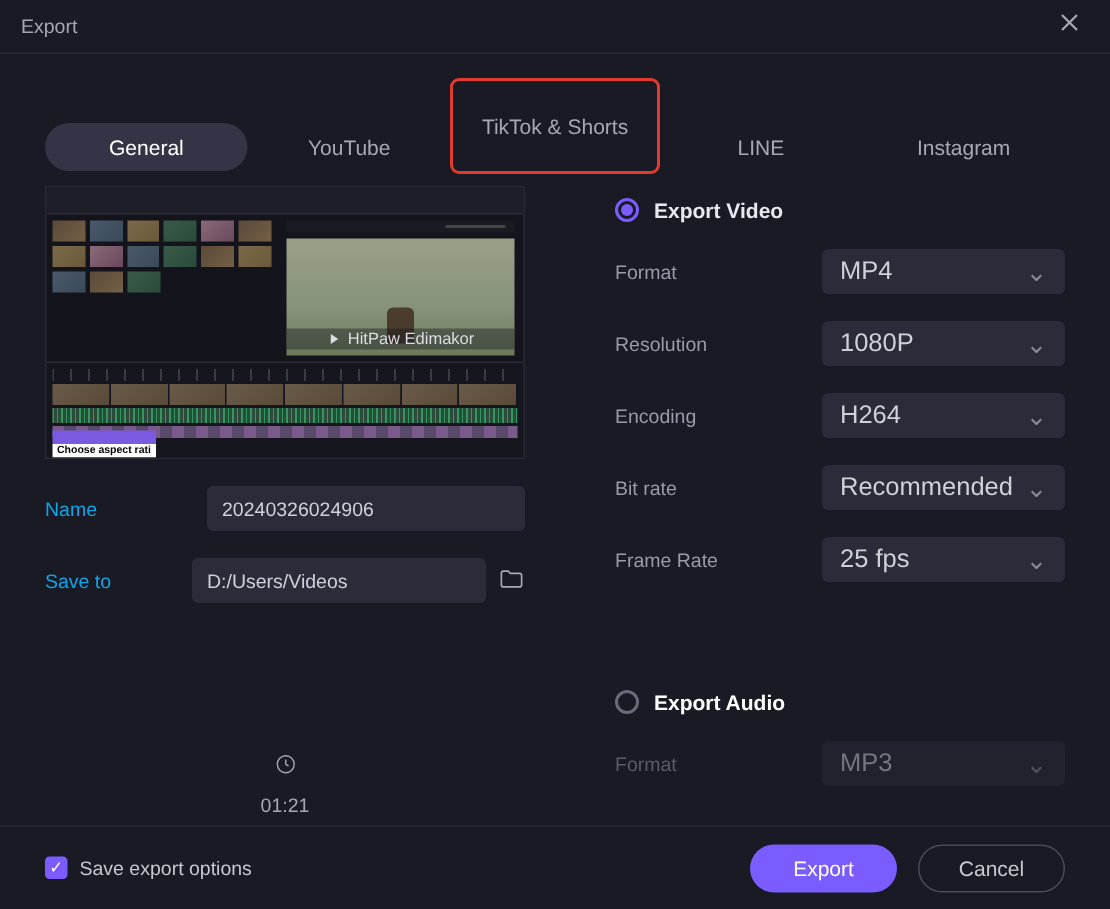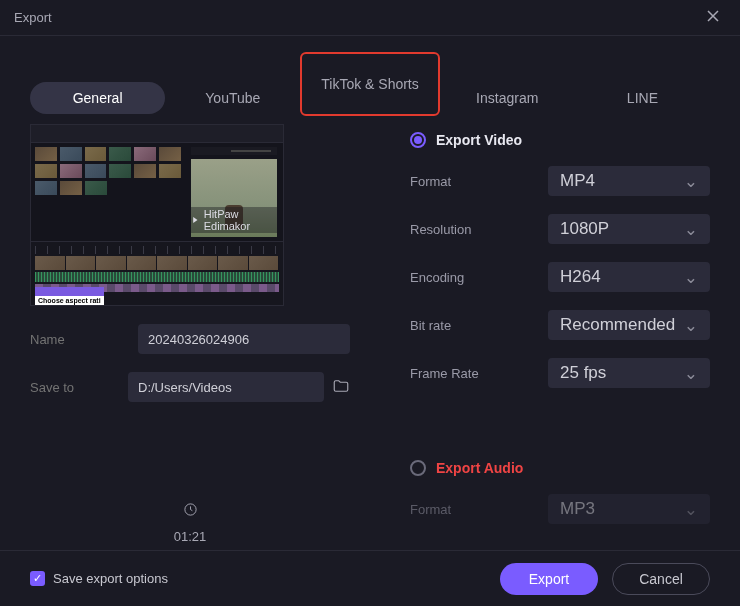--- a/index.html
+++ b/index.html
@@ -59,21 +59,21 @@
     width: 320px;
     flex-shrink: 0;
   }
   .right {
     flex: 1;
     padding-top: 8px;
   }
 
   
   .preview {
-    width: 254px;
+    width: 320px;
     height: 182px;
     background: #14141c;
     border: 1px solid #2a2a36;
     position: relative;
     overflow: hidden;
   }
   .pv-top {
     height: 18px;
     background: #1e1e28;
     border-bottom: 1px solid #2a2a36;
@@ -138,21 +138,21 @@
   .aspect-label {
     position:absolute; left:4px; bottom:2px;
     display:flex; flex-direction:column;
   }
   .aspect-tag { background:#7a5ae0; color:#fff; font-size:7px; padding:0 3px; line-height:9px; }
   .aspect-box { background:#fff; color:#000; font-size:7px; font-weight:600; padding:1px 3px; }
 
   .form-row {
     display:flex; align-items:center; margin-top: 18px;
   }
-  .form-row label { width: 108px; color:#737373; font-size:13px; }
+  .form-row label { width: 108px; color:#0ea5e9; font-size:13px; }
   .text-input {
     flex:1; height:30px; background:#2b2b3a; border:none; border-radius:4px;
     color:#d0d0d8; padding:0 10px; font-size:13px;
   }
   .folder-ic { margin-left:8px; cursor:pointer; color:#a8a8b4; }
 
   .stat-row { display:flex; align-items:center; gap:12px; color:#a8a8b4; font-size:13px; margin-top: 14px; flex-direction: column; }
   .stat-row svg { width:15px; height:15px; stroke:#a8a8b4; }
   .stats { margin-top: 100px; }
 
@@ -161,21 +161,21 @@
     display:flex; align-items:flex-end; gap:10px; margin-bottom: 18px;
     cursor:pointer;
   }
   .radio-dot {
     width:16px; height:16px; border-radius:50%; border:2px solid #6a6a7a;
     display:flex; align-items:center; justify-content:center;
   }
   .radio-dot.on { border-color:#7a5cff; }
   .radio-dot.on::after { content:''; width:8px; height:8px; border-radius:50%; background:#7a5cff; }
   .section-head .label { color:#e8e8f0; font-weight:600; font-size:14px; }
-  .section-head.dim .label { color:#ef4444; }
+  .section-head.dim .label { color:#ffffff; }
 
   .field {
     display:flex; align-items:center; margin-bottom: 18px;
   }
   .field .flabel { width:138px; color:#9a9aa8; font-size:13px; }
   .select {
     flex:1; height:30px; background:#2b2b3a; border-radius:4px;
     display:flex; align-items:center; justify-content:space-between;
     padding:0 12px; color:#d0d0d8; font-size:17px; cursor:pointer;
   }
@@ -214,22 +214,22 @@
     <svg width="14" height="14" viewBox="0 0 14 14">
         <path d="M2 2 L12 12 M12 2 L2 12" stroke="currentColor" stroke-width="1.5" fill="none"></path>
       </svg>
   </span>
 </div>
 
 <div class="tabs">
   <div class="tab active"><span>General</span></div>
   <div class="tab"><span>YouTube</span></div>
   <div class="tab tab-highlight"><span>TikTok &amp; Shorts</span></div>
+  <div class="tab"><span>LINE</span></div>
   <div class="tab"><span>Instagram</span></div>
-  <div class="tab"><span>LINE</span></div>
 </div>
 
 <div class="body">
 
   <div class="left">
     <div class="preview">
       <div class="pv-top"></div>
       <div class="pv-middle">
         <div class="pv-media">
           <div class="thumb-row">

